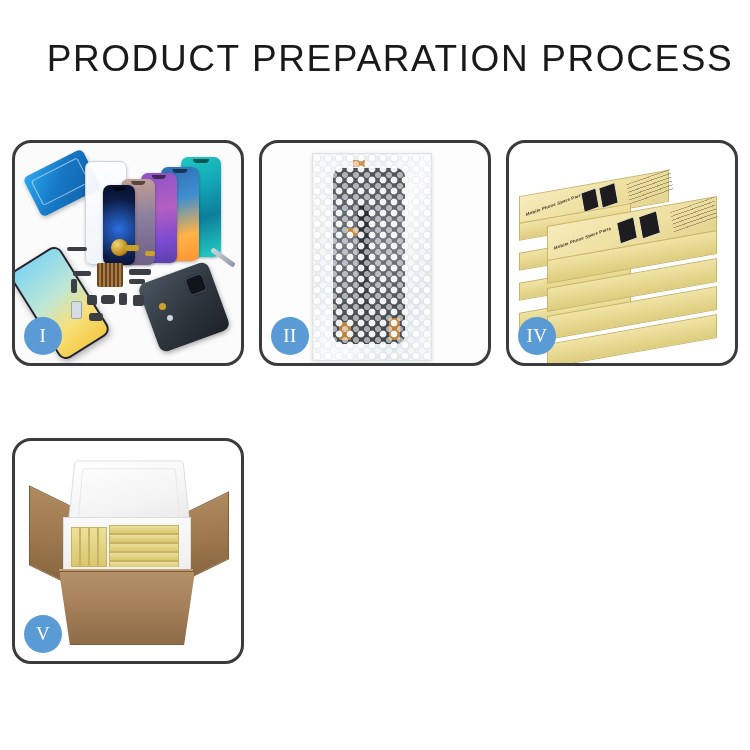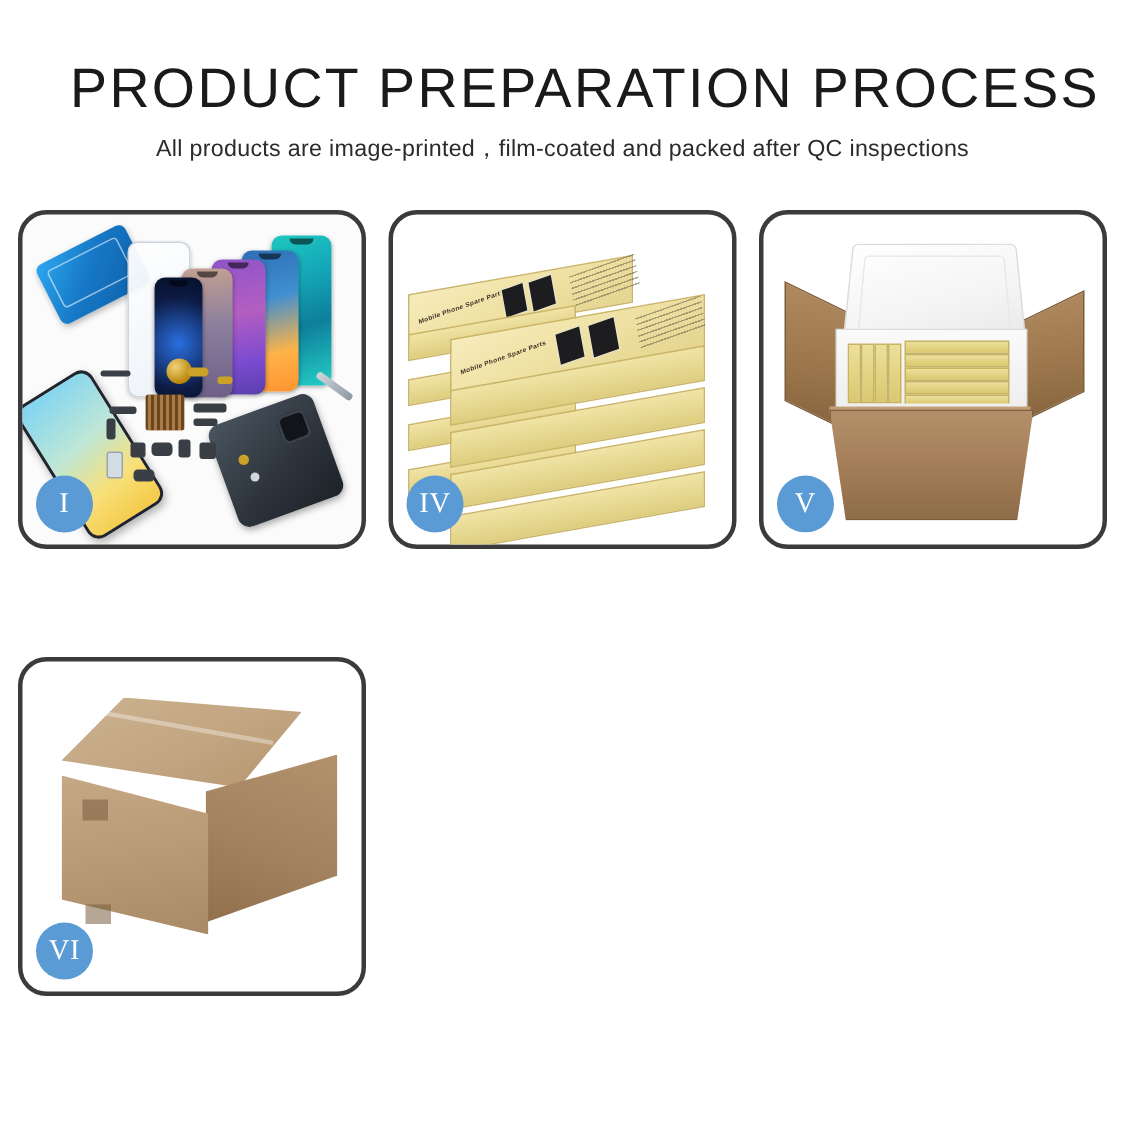--- a/index.html
+++ b/index.html
@@ -242,21 +242,20 @@
     background:rgba(255,255,255,.35);transform:rotate(10deg);}
   .c6-tape{position:absolute;background:rgba(120,92,62,.55);}
 </style>
 </head>
 <body>
 
 <div class="page">
 
   <div class="header">
     <div class="title">PRODUCT PREPARATION PROCESS</div>
-    <div class="subtitle">All products are image-printed，film-coated and packed after QC inspections</div>
   </div>
 
   <div class="grid">
 
     <div class="panel p1">
       <div class="photo">
         <div class="film"></div>
         <div class="glass"></div>
         <div class="lineup">
           <div class="ph ph-e">
@@ -295,20 +294,35 @@
           <span class="pc" style="left:66px;top:52px;width:11px;height:11px;border-radius:2px;"></span>
           <span class="pc" style="left:4px;top:58px;width:9px;height:16px;border-radius:2px;background:#d5dde4;border:1px solid #9aa5ae;"></span>
           <span class="pc" style="left:22px;top:70px;width:14px;height:8px;border-radius:3px;"></span>
           <span class="pc gold" style="left:92px;top:60px;width:7px;height:7px;border-radius:50%;"></span>
           <span class="pc" style="left:100px;top:72px;width:6px;height:6px;border-radius:50%;background:#cfd6dd;"></span>
         </div>
       </div>
       <div class="badge">I</div>
     </div>
 
+    <div class="panel p2">
+      <div class="photo">
+        <div class="bag">
+          <div class="innerpart"></div>
+          <div class="flex-strip"></div>
+          <span class="tape" style="left:40px;top:6px;width:12px;height:7px;"></span>
+          <span class="tape" style="left:34px;top:74px;width:11px;height:8px;"></span>
+          <span class="tape" style="left:26px;top:168px;width:12px;height:18px;"></span>
+          <span class="tape" style="left:76px;top:164px;width:11px;height:22px;"></span>
+          <div class="bubbles"></div>
+          <div class="bubbles2"></div>
+        </div>
+      </div>
+      <div class="badge">II</div>
+    </div>
 
 
     <div class="panel p4">
       <div class="photo">
         <div class="stack">
 
           <div class="bx bx-top" style="left:2px;top:26px;width:148px;height:30px;transform:skewY(-10deg);">
             <span class="bxlabel" style="left:6px;top:16px;">Mobile Phone Spare Parts</span>
             <span class="bxwin" style="left:62px;top:5px;width:14px;height:19px;transform:rotate(-10deg);"></span>
             <span class="bxwin" style="left:80px;top:3px;width:15px;height:20px;transform:rotate(-10deg);"></span>
@@ -350,26 +364,15 @@
           <span class="v-gpiece" style="left:38px;top:20px;width:68px;height:7px;"></span>
           <span class="v-gpiece" style="left:38px;top:29px;width:68px;height:7px;"></span>
           <span class="v-gpiece" style="left:38px;top:38px;width:68px;height:6px;"></span>
         </div>
         <div class="v-rim"></div>
         <div class="v-body"></div>
       </div>
       <div class="badge">V</div>
     </div>
 
-    <div class="panel p6">
-      <div class="photo">
-        <div class="c6-top"></div>
-        <div class="c6-rightface"></div>
-        <div class="c6-front"></div>
-        <div class="c6-seam"></div>
-        <span class="c6-tape" style="left:40px;top:92px;width:17px;height:14px;"></span>
-        <span class="c6-tape" style="left:42px;top:162px;width:17px;height:13px;"></span>
-      </div>
-      <div class="badge">VI</div>
-    </div>
 
   </div>
 </div>
 
 </body></html>

